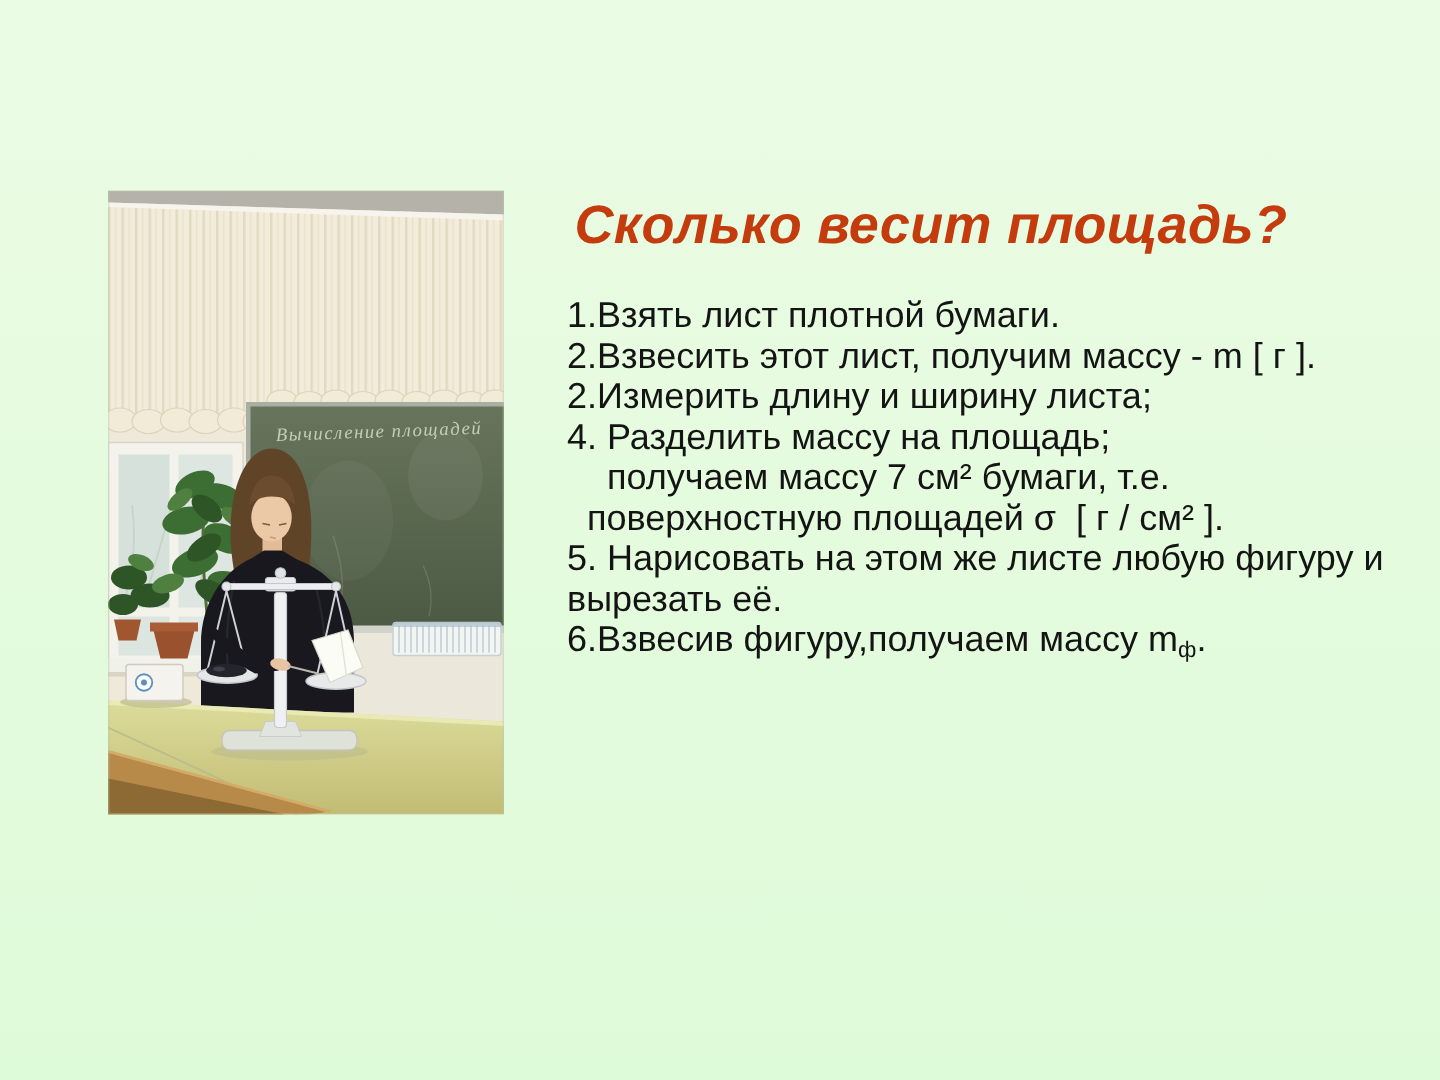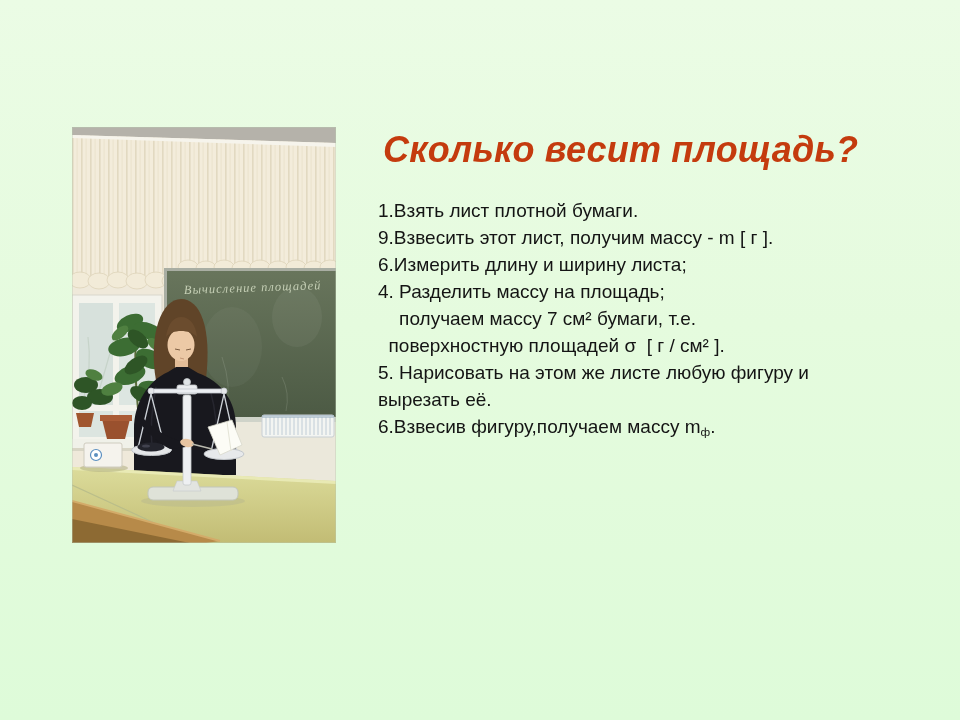--- a/index.html
+++ b/index.html
@@ -14,21 +14,21 @@
     position:absolute;left:72px;top:127px;width:264px;height:416px;
   }
   .photo svg{display:block;width:100%;height:100%;}
   .title{
     position:absolute;left:383px;top:129px;
     font-size:36px;font-weight:bold;font-style:italic;
     color:#c43b0e;letter-spacing:0.2px;white-space:nowrap;
   }
   .steps{
     position:absolute;left:378px;top:197px;width:560px;
-    font-size:19px;line-height:27px;color:#141414;
+    font-size:24px;line-height:27px;color:#141414;
   }
   .step-line{white-space:pre;height:27px;}
   .sub{font-size:0.62em;vertical-align:-0.28em;}
 </style>
 </head>
 <body>
 
 <div class="slide">
 
   <div class="photo">
@@ -194,22 +194,22 @@
       </g>
 
       <rect x="0.5" y="0.5" width="263" height="415" fill="none" stroke="#b9c9ae" stroke-width="1" opacity="0.4"></rect>
     </svg>
   </div>
 
   <div class="title" style="color: rgb(196, 59, 14);">Сколько весит площадь?</div>
 
   <div class="steps">
       <div class="step-line"><span>1.Взять лист плотной бумаги.</span></div>
-      <div class="step-line"><span>9.Взвесить этот лист, получим массу - m [ г ].</span></div>
-      <div class="step-line"><span>6.Измерить длину и ширину листа;</span></div>
+      <div class="step-line"><span>2.Взвесить этот лист, получим массу - m [ г ].</span></div>
+      <div class="step-line"><span>2.Измерить длину и ширину листа;</span></div>
       <div class="step-line"><span>4. Разделить массу на площадь;</span></div>
       <div class="step-line"><span>    получаем массу 7 см² бумаги, т.е.</span></div>
       <div class="step-line"><span>  поверхностную площадей σ  [ г / см² ].</span></div>
       <div class="step-line"><span>5. Нарисовать на этом же листе любую фигуру и</span></div>
       <div class="step-line"><span>вырезать её.</span></div>
       <div class="step-line"><span>6.Взвесив фигуру,получаем массу m</span><span class="sub">ф</span><span>.</span></div>
     </div>
 
 </div>
 

